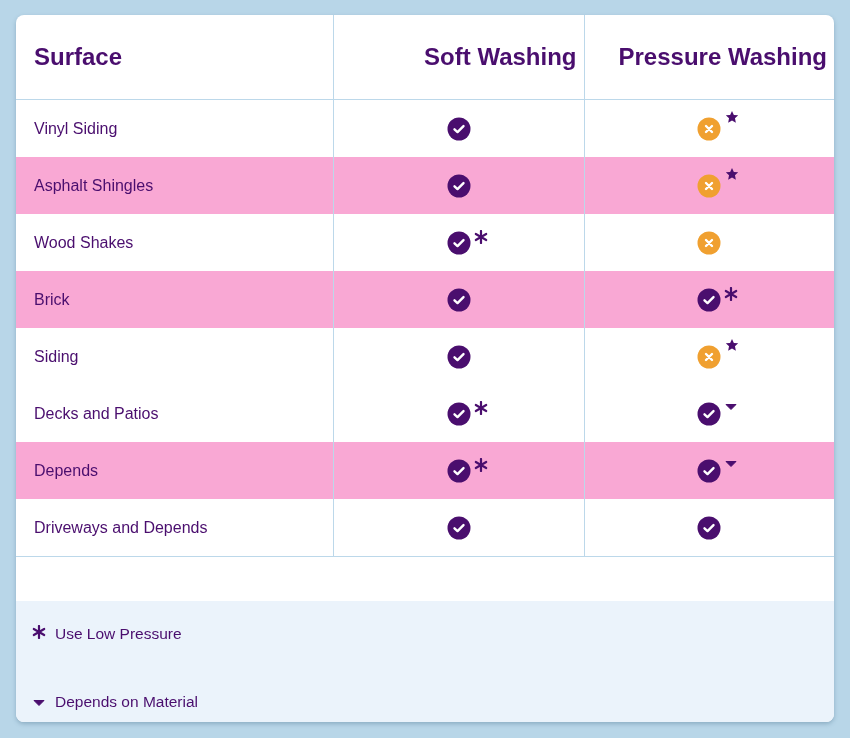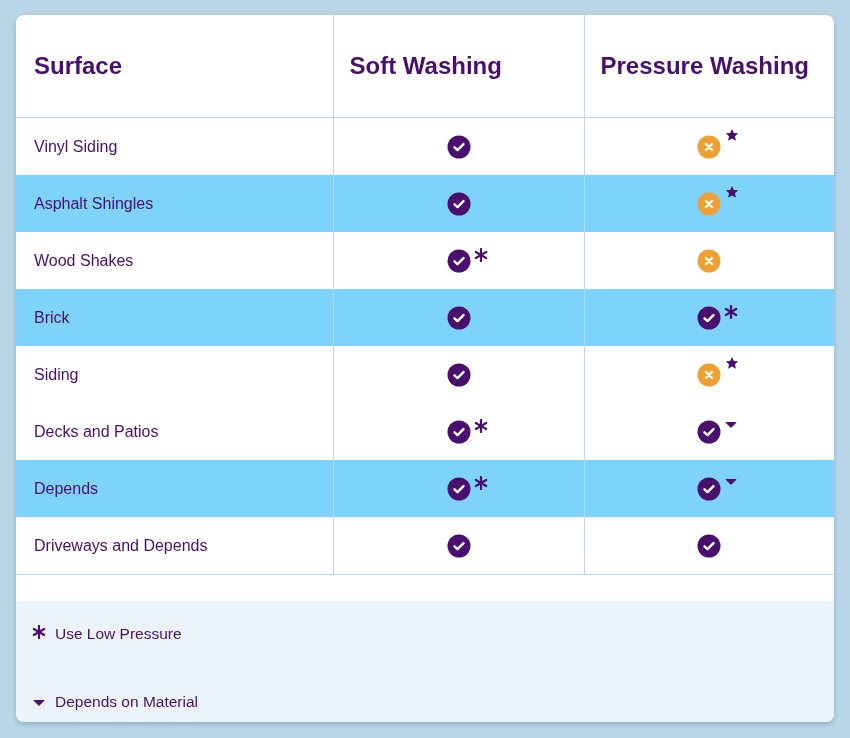--- a/index.html
+++ b/index.html
@@ -26,35 +26,35 @@
       table-layout: fixed;
     }
     col.c1 { width: 317px; }
     col.c2 { width: 251px; }
     col.c3 { width: 250px; }
     th {
       height: 70px;
       font-size: 24px;
       font-weight: bold;
       color: #4a0e6e;
-      padding: 16px;
+      padding: 7px;
       border-bottom: 1.5px solid #bcd8ea;
     }
     th.surface { text-align: left; padding-left: 18px; }
-    th.center { text-align: left; }
+    th.center { text-align: right; }
     th + th, td + td { border-left: 1.5px solid #bcd8ea; }
     td {
       height: 57px;
       padding: 0;
       font-size: 16px;
       color: #4a0e6e;
     }
     td.name { padding-left: 18px; }
     td.mark { text-align: center; }
-    tr.alt td { background: #7dd3fc; }
+    tr.alt td { background: #f9a8d4; }
     tr.last td { border-bottom: 1.5px solid #bcd8ea; }
     .mark-wrap {
       position: relative;
       display: inline-block;
       width: 24px; height: 24px;
       vertical-align: middle;
     }
     .icon-circle {
       width: 24px; height: 24px;
       border-radius: 50%;

